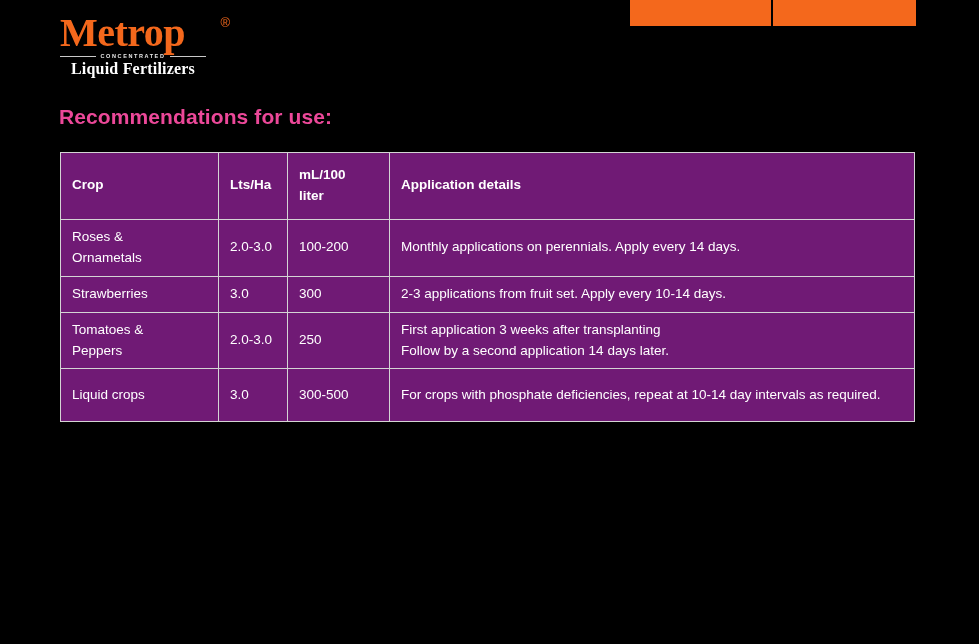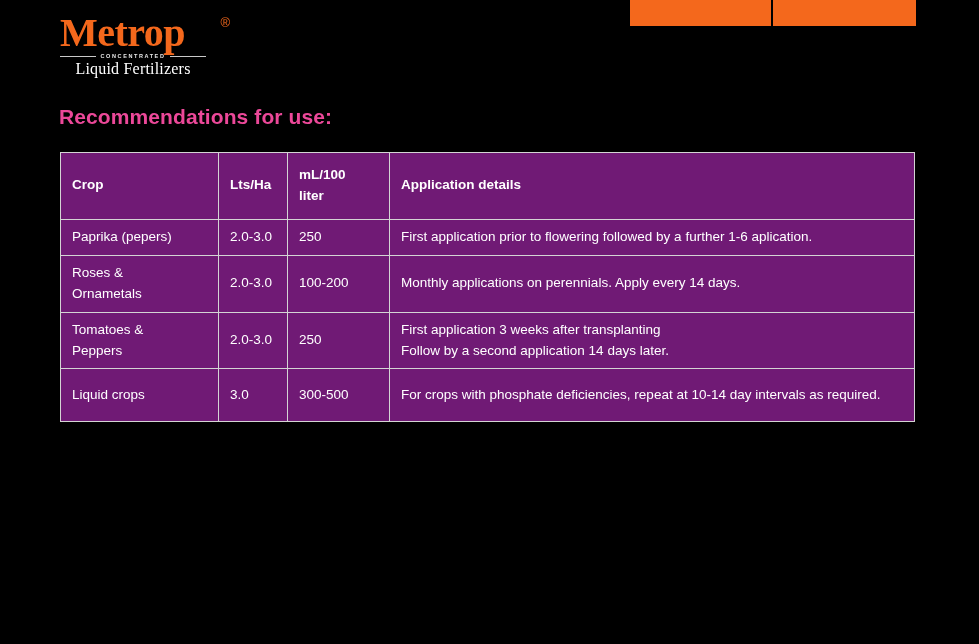--- a/index.html
+++ b/index.html
@@ -71,21 +71,21 @@
   .logo-concentrated .txt {
     font-family: "Liberation Sans", sans-serif;
     font-size: 5.5px;
     letter-spacing: 1.6px;
     color: #e8e8e8;
     font-weight: bold;
     white-space: nowrap;
   }
   .logo-sub {
     font-family: "Liberation Serif", serif;
-    font-weight: normal;
+    font-weight: bold;
     font-size: 16px;
     line-height: 1.1;
     color: #ffffff;
     margin-top: 1px;
     letter-spacing: 0.2px;
     text-align: center;
     width: 146px;
   }
 
   
@@ -167,31 +167,31 @@
       <tr>
         <th class="th-tall">Crop</th>
         <th class="th-tall">Lts/Ha</th>
         <th class="th-tall twoline">mL/100
 liter</th>
         <th class="th-tall">Application details</th>
       </tr>
     </thead>
     <tbody>
       <tr>
-        <td>Paprika (pepers)</td>
-        <td>2.0-3.0</td>
-        <td>250</td>
-        <td class="twoline">First application prior to flowering followed by a further 1-6 aplication.</td>
-      </tr>
-      <tr>
         <td class="cell-tall twoline">Roses &amp;
 Ornametals</td>
         <td class="cell-tall">2.0-3.0</td>
         <td class="cell-tall">100-200</td>
         <td class="cell-tall twoline">Monthly applications on perennials. Apply every 14 days.</td>
+      </tr>
+      <tr>
+        <td>Strawberries</td>
+        <td>3.0</td>
+        <td>300</td>
+        <td class="twoline">2-3 applications from fruit set. Apply every 10-14 days.</td>
       </tr>
       <tr>
         <td class="cell-tall twoline">Tomatoes &amp;
 Peppers</td>
         <td class="cell-tall">2.0-3.0</td>
         <td class="cell-tall">250</td>
         <td class="cell-tall twoline">First application 3 weeks after transplanting
 Follow by a second application 14 days later.</td>
       </tr>
       <tr>

